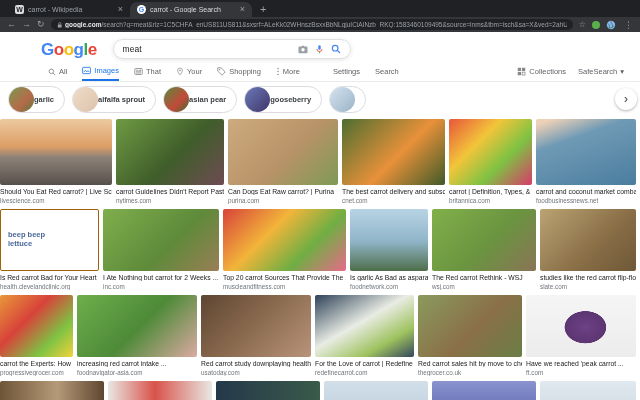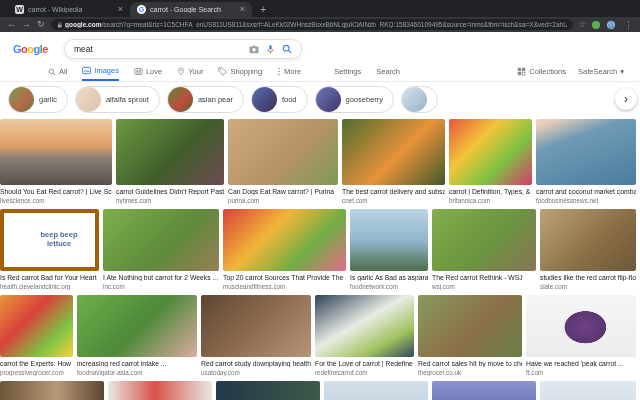--- a/index.html
+++ b/index.html
@@ -24,61 +24,61 @@
     align-items:center; gap:3px; padding:0 6px; overflow:hidden; }
   .url { font-size:6.5px; color:#9aa0a6; white-space:nowrap; overflow:hidden; }
   .url .host { color:#e8eaed; }
   .star { color:#9aa0a6; font-size:8px; }
   .ext-dot { width:8px; height:8px; border-radius:50%; background:#5bb04a; flex:none; }
   .kebab { color:#9aa0a6; font-size:9px; padding-left:2px; }
 
   
   .page { background:#fff; }
   .gheader { display:flex; align-items:center; gap:16px; padding:7px 0 3px 13px; }
-  .glogo { font-size:11px; font-weight:bold; letter-spacing:-0.5px; line-height:1; }
+  .glogo { font-size:17px; font-weight:bold; letter-spacing:-0.5px; line-height:1;margin-left:28px; }
   .searchpill { width:238px; height:20px; border:1px solid #dfe1e5; border-radius:11px;
     box-shadow:0 1px 4px rgba(32,33,36,.12); display:flex; align-items:center; gap:7px; padding:0 9px; }
   .query { flex:1; font-size:8.5px; color:#202124; }
   .pill-icon { display:flex; align-items:center; }
 
   
   .navrow { display:flex; align-items:stretch; height:20px; font-size:7.5px; color:#5f6368;
     padding-left:48px; border-bottom:1px solid #ebebeb; }
   .navitem { display:flex; align-items:center; gap:3px; margin-right:15px; }
   .navitem svg { opacity:.75; }
   .navitem.active { color:#1a73e8; border-bottom:2px solid #1a73e8; }
   .navitem.active svg { opacity:1; }
   .nav-spacer { width:18px; }
   .nav-right { margin-left:auto; display:flex; align-items:center; gap:12px; padding-right:16px; }
   .nav-right .navitem { margin-right:0; }
 
   
   .chipsrow { display:flex; align-items:center; gap:7px; padding:4px 0 4px 8px; height:34px;
     position:relative; overflow:hidden; }
-  .chip { display:flex; align-items:center; gap:5px; height:27px; padding-right:10px; flex:none;
-    border:1px solid #dadce0; border-radius:14px; background:#fff; }
+  .chip { display:flex; align-items:center; height:27px; padding-right:10px; flex:none;
+    border:1px solid #dadce0; border-radius:14px; background:#fff;font-weight:bold; }
   .chip-thumb { width:25px; height:25px; border-radius:50%; flex:none; }
   .chip-label { font-size:7.5px; color:#3c4043; white-space:nowrap; }
   .chips-fade { position:absolute; right:0; top:0; bottom:0; width:34px;
     background:linear-gradient(90deg, rgba(255,255,255,0), #fff 55%); }
   .chips-more { position:absolute; right:3px; top:50%; transform:translateY(-50%); width:22px; height:22px;
     border-radius:50%; background:#fff; box-shadow:0 1px 3px rgba(0,0,0,.3); display:flex;
     align-items:center; justify-content:center; font-size:12px; color:#3c4043; line-height:1; }
 
   
   .grid { padding-top:3px; }
   .grow { display:flex; gap:4px; margin-bottom:5px; align-items:flex-start; }
   .tile { flex:none; }
   .timg { border-radius:2px; height:62px; }
   .row1 .timg { height:66px; }
   .row4 .timg { height:40px; border-radius:2px 2px 0 0; }
   .tcap { font-size:6.8px; color:#202124; margin-top:3px; white-space:nowrap; overflow:hidden; }
   .tdom { font-size:6.3px; color:#70757a; margin-top:2px; white-space:nowrap; overflow:hidden; }
-  .meme { border:4px solid #a16207; background:#fff; display:flex; flex-direction:column;
-    justify-content:center; padding-left:19px;align-items:center; }
+  .meme { border:1px solid #a16207; background:#fff; display:flex; flex-direction:column;
+    justify-content:center; padding-left:7px; }
   .meme span { font-size:7.5px; font-weight:bold; color:#4a6899; line-height:1.15; }
 </style>
 </head>
 <body>
 
 <div class="tabbar">
   <div class="tab">
     <span class="favicon wiki">W</span>
     <span class="tab-title">carrot - Wikipedia</span>
     <span class="tab-close">×</span>
@@ -155,21 +155,21 @@
       <span>Images</span>
     </div>
     <div class="navitem">
       <svg width="9" height="9" viewBox="0 0 12 12">
           <rect x="1" y="2" width="10" height="8" rx="1" fill="none" stroke="currentColor" stroke-width="1.1"></rect>
           <line x1="2.6" y1="4.4" x2="6" y2="4.4" stroke="currentColor"></line>
           <line x1="2.6" y1="6.3" x2="9.4" y2="6.3" stroke="currentColor"></line>
           <line x1="2.6" y1="8" x2="9.4" y2="8" stroke="currentColor"></line>
           <rect x="7.2" y="3.6" width="2.2" height="1.6" fill="currentColor"></rect>
         </svg>
-      <span>Love</span>
+      <span>That</span>
     </div>
     <div class="navitem">
       <svg width="8" height="9" viewBox="0 0 12 12">
           <path d="M6 .8a3.6 3.6 0 0 1 3.6 3.6C9.6 7 6 11.2 6 11.2S2.4 7 2.4 4.4A3.6 3.6 0 0 1 6 .8z" fill="none" stroke="currentColor" stroke-width="1.1"></path>
           <circle cx="6" cy="4.4" r="1.2" fill="currentColor"></circle>
         </svg>
       <span>Your</span>
     </div>
     <div class="navitem">
       <svg width="9" height="9" viewBox="0 0 12 12">
@@ -217,24 +217,20 @@
       </div>
     <div class="chip">
         <span class="chip-thumb" style="background: linear-gradient(135deg, rgb(238, 220, 201), rgb(221, 194, 171));"></span>
         <span class="chip-label">alfalfa sprout</span>
       </div>
     <div class="chip">
         <span class="chip-thumb" style="background: linear-gradient(135deg, rgb(90, 138, 60), rgb(194, 74, 58) 60%, rgb(63, 110, 46));"></span>
         <span class="chip-label">asian pear</span>
       </div>
     <div class="chip">
-        <span class="chip-thumb" style="background: linear-gradient(135deg, rgb(90, 111, 181), rgb(58, 47, 85));"></span>
-        <span class="chip-label">food</span>
-      </div>
-    <div class="chip">
         <span class="chip-thumb" style="background: linear-gradient(135deg, rgb(106, 122, 184), rgb(65, 53, 106));"></span>
         <span class="chip-label">gooseberry</span>
       </div>
     <div class="chip">
         <span class="chip-thumb" style="background: linear-gradient(135deg, rgb(212, 226, 238), rgb(154, 180, 200));"></span>
       </div>
 
     <div class="chips-fade"></div>
     <div class="chips-more">›</div>
   </div>

